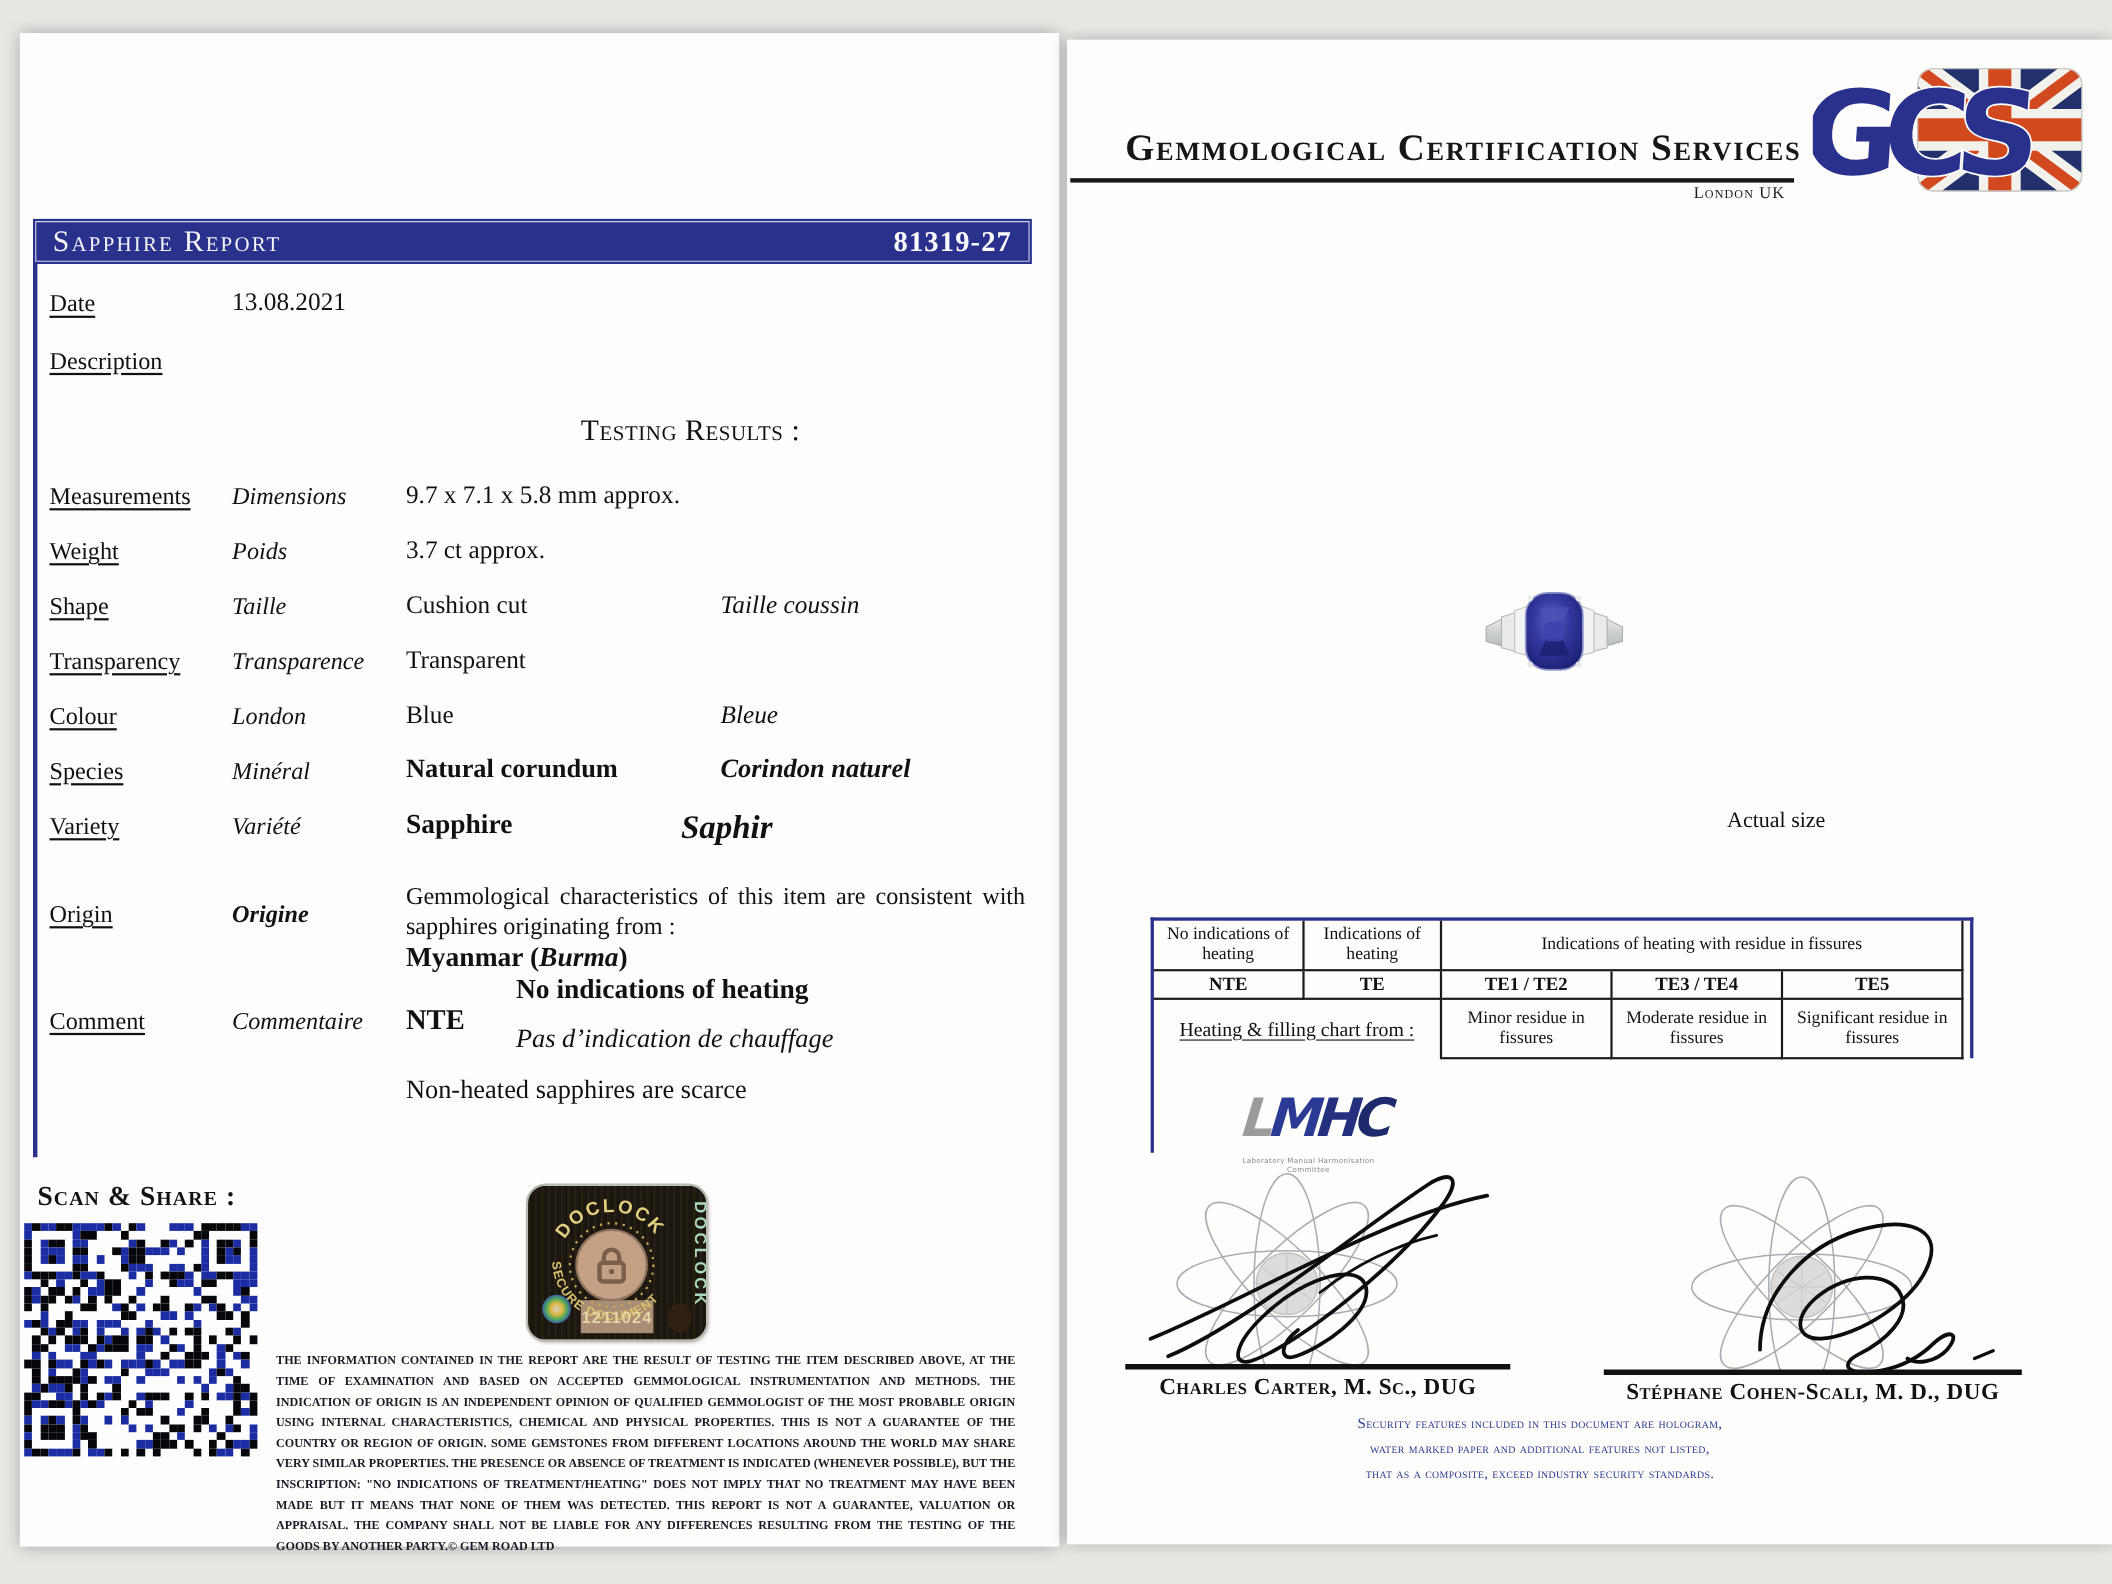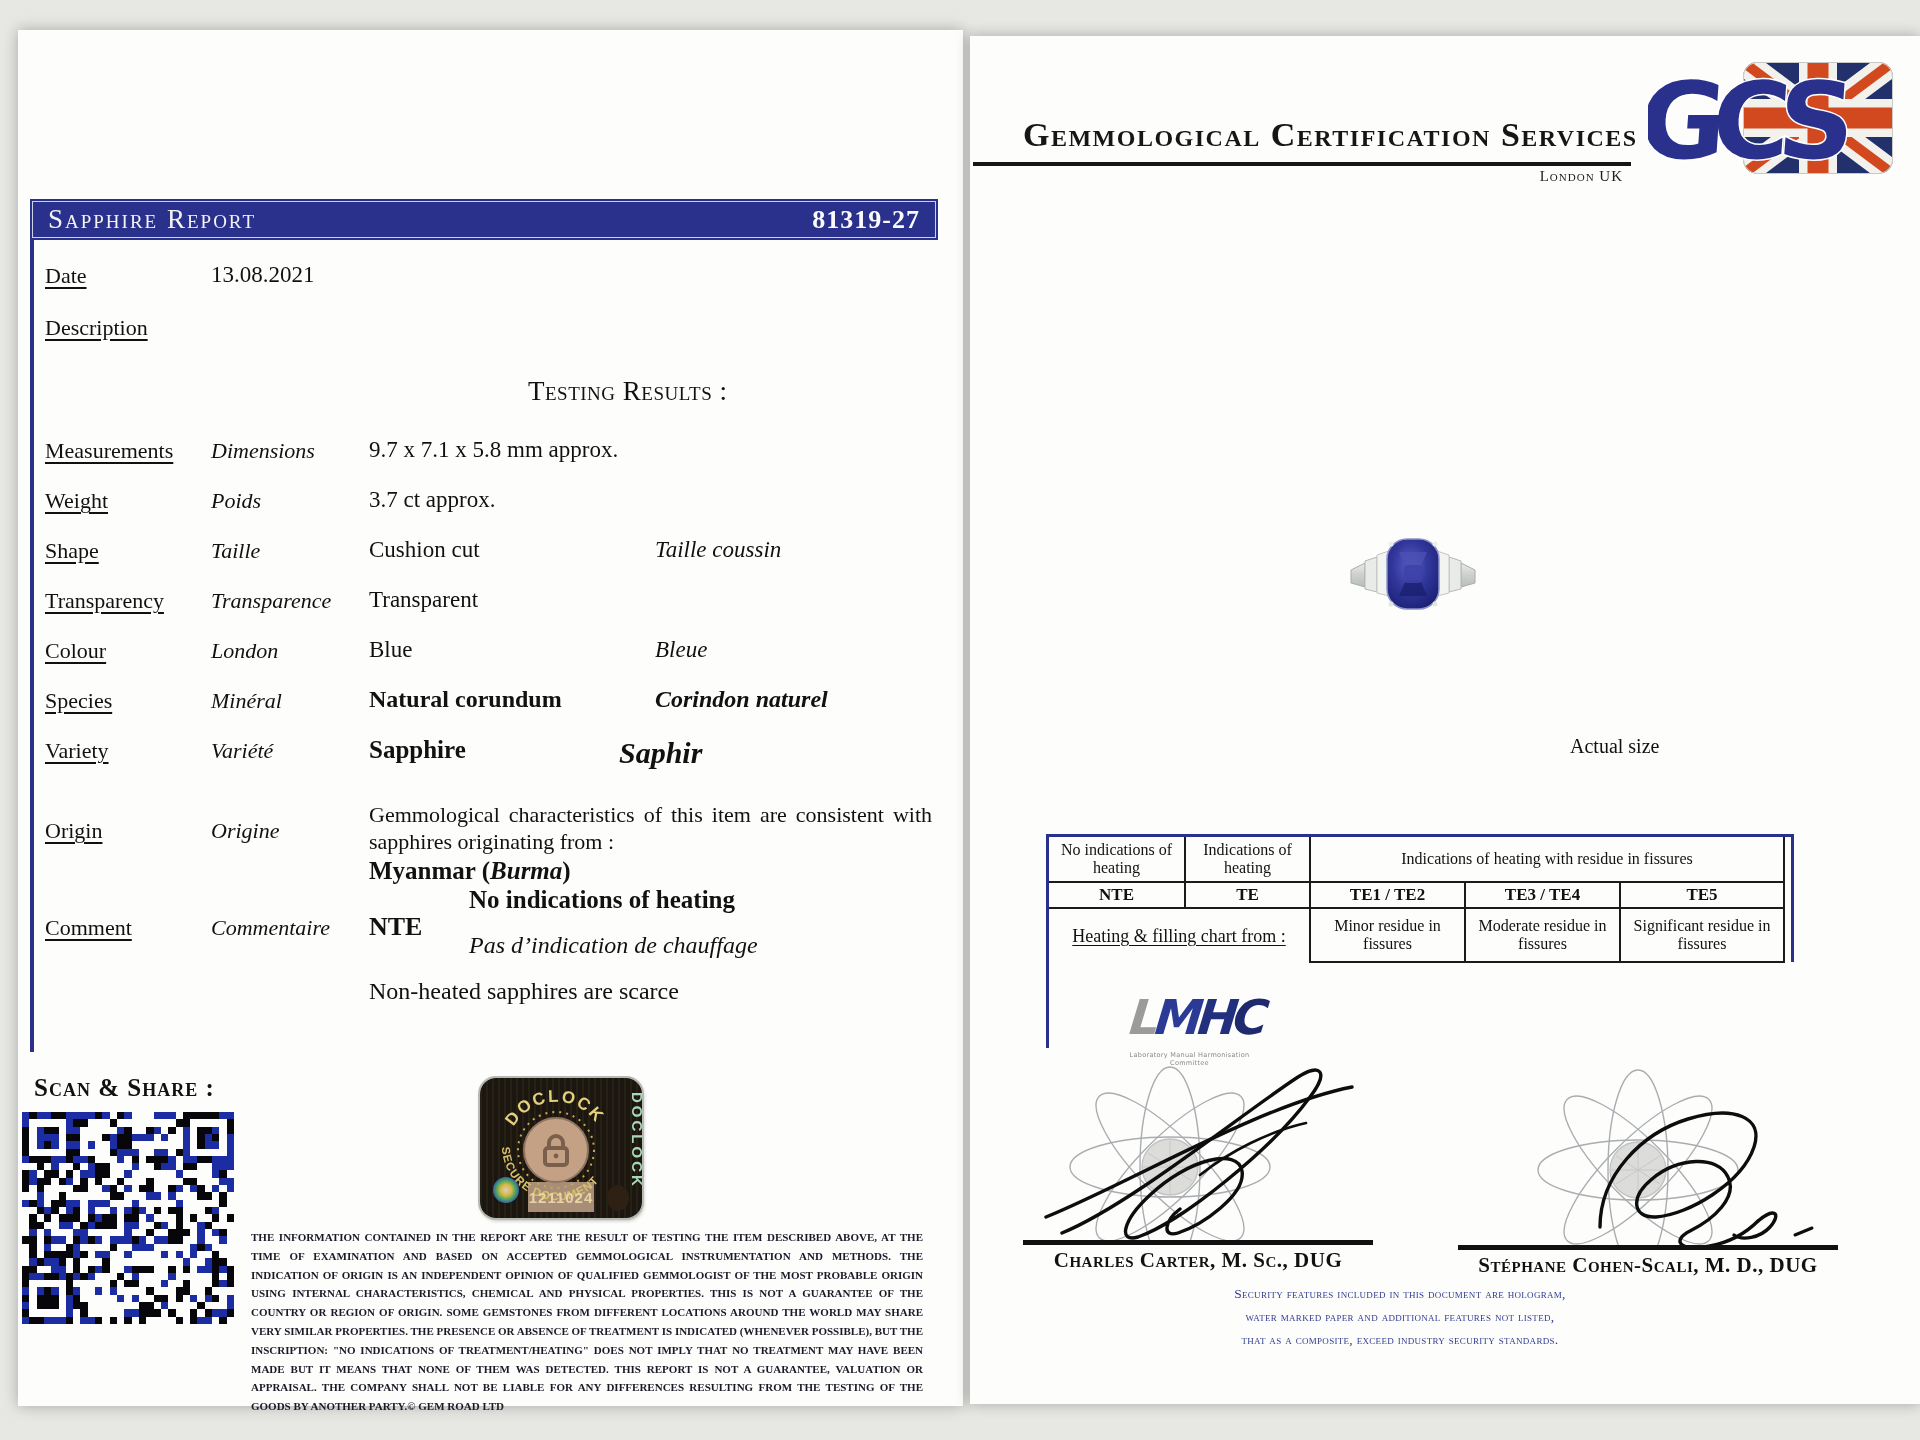--- a/index.html
+++ b/index.html
@@ -91,21 +91,21 @@
     <span class="abs row-lbl fr" style="left:193px;top:658px;">Minéral</span>
     <span class="abs row-val b" style="left:351px;top:656px;font-size:24px;">Natural corundum</span>
     <span class="abs row-val bi" style="left:637px;top:656px;font-size:24px;">Corindon naturel</span>
 
     <span class="abs row-lbl lbl" style="left:27px;top:708px;">Variety</span>
     <span class="abs row-lbl fr" style="left:193px;top:708px;">Variété</span>
     <span class="abs row-val b" style="left:351px;top:706px;font-size:25px;">Sapphire</span>
     <span class="abs row-val bi" style="left:601px;top:706px;font-size:30px;">Saphir</span>
 
     <span class="abs row-lbl lbl" style="left:27px;top:788px;">Origin</span>
-    <span class="abs row-lbl fr" style="left:193px;top:788px;">Origine</span>
+    <span class="abs row-lbl fr" style="left:193px;top:788px;font-weight:bold;">Origine</span>
     <div class="abs jtext" style="left:351px;top:771px;width:563px;font-size:22px;line-height:27px;">Gemmological characteristics of this item are consistent with sapphires originating from :</div>
     <div class="abs" style="left:351px;top:827px;font-size:25px;font-weight:bold;">
       <span>Myanmar (</span><span class="fr">Burma</span><span>)</span>
     </div>
 
     <span class="abs row-lbl lbl" style="left:27px;top:885px;">Comment</span>
     <span class="abs row-lbl fr" style="left:193px;top:885px;">Commentaire</span>
     <span class="abs b" style="left:351px;top:882px;font-size:26px;">NTE</span>
     <span class="abs b" style="left:451px;top:856px;font-size:25px;">No indications of heating</span>
     <span class="abs fr" style="left:451px;top:902px;font-size:24px;">Pas d’indication de chauffage</span>

